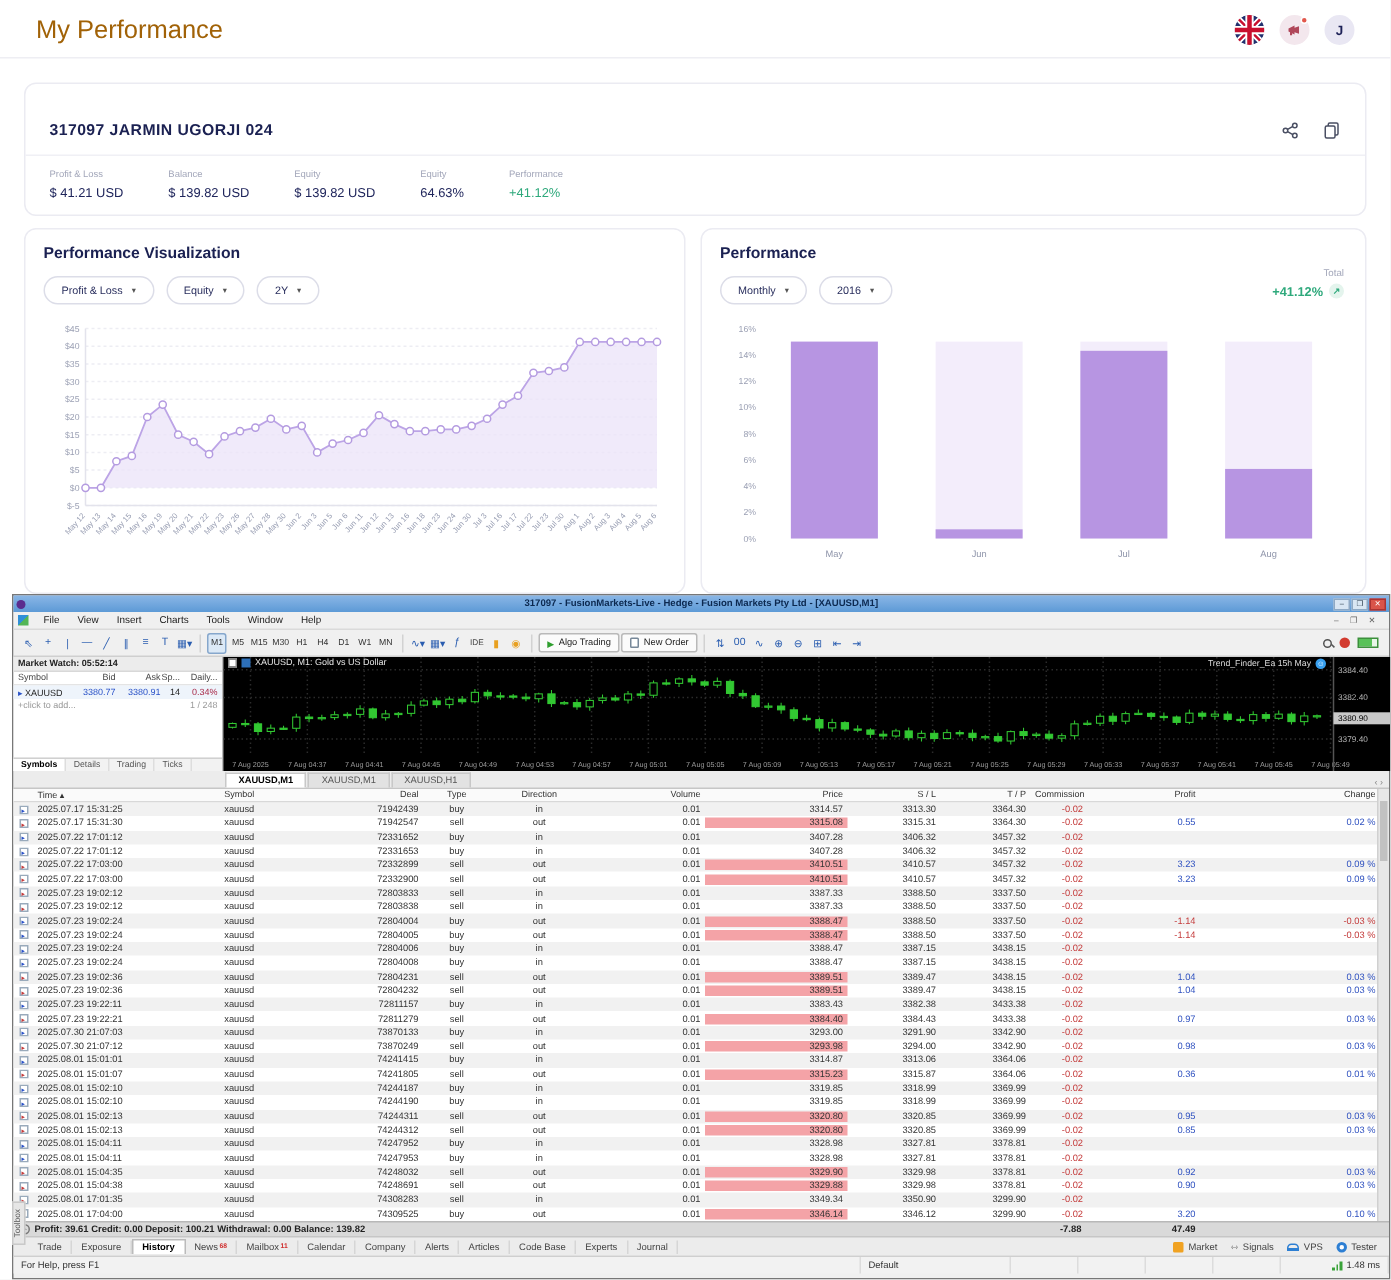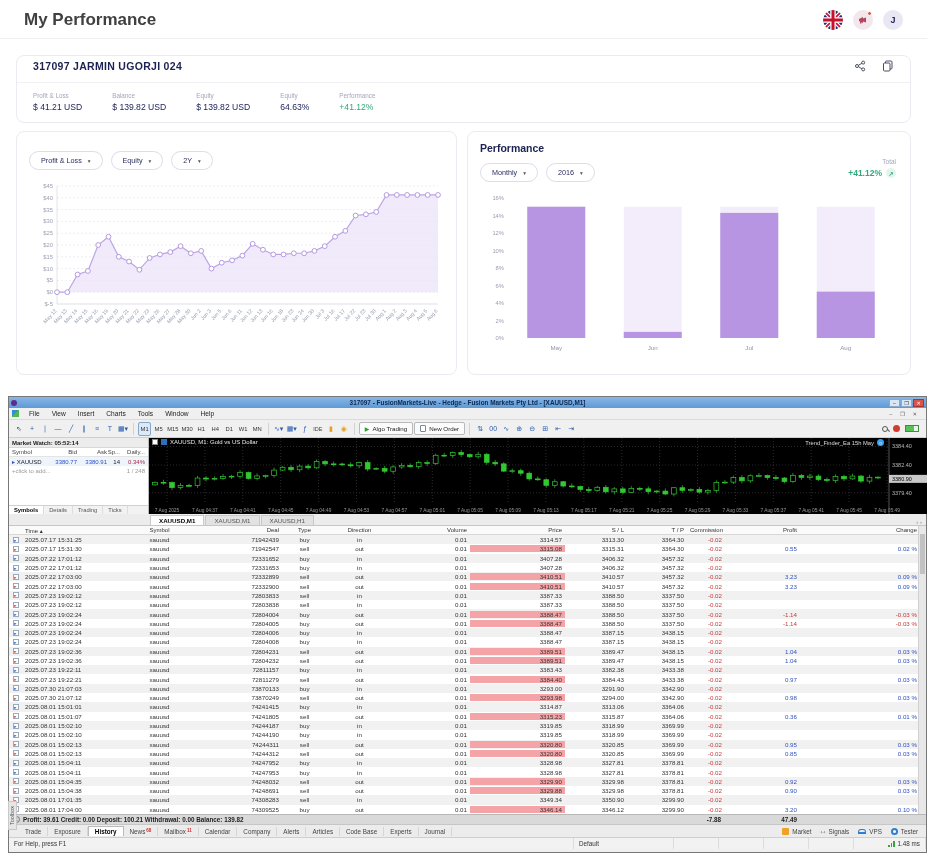--- a/index.html
+++ b/index.html
@@ -1,28 +1,28 @@
 <!DOCTYPE html>
 <html><head>
 <meta charset="utf-8">
 <style>
 *{box-sizing:border-box;margin:0;padding:0}
 body{width:927px;height:853px;position:relative;overflow:hidden;background:#fff;
   font-family:"Liberation Sans",sans-serif;color:#1d2157}
 
 .dash-header{display:flex;justify-content:space-between;align-items:center;padding:10px 24px 6px 24px}
-.dash-title{font-size:17px;font-weight:bold;color:#404040}
+.dash-title{font-size:17px;font-weight:normal;color:#a16207}
 .hdr-icons{display:flex;gap:10px;align-items:center}
 .circle-icon{width:20px;height:20px;border-radius:50%;display:flex;align-items:center;justify-content:center;position:relative;cursor:pointer}
 .flag-wrap{overflow:hidden}
 .bell-wrap{background:#f3e7ed}
 .bell-dot{position:absolute;top:1px;right:1px;width:5px;height:5px;border-radius:50%;background:#e2574c;border:1px solid #fff}
 .avatar{background:#e9e7f3;font-size:9px;font-weight:bold;color:#1d2157}
 .top-divider{border-bottom:1px solid #eeeef3;margin-top:2px}
-.account-card{margin:16px 16px 7px 16px;border:1px solid #ebebf2;border-radius:8px;padding:4px 16px 10px 16px}
+.account-card{margin:16px 16px 7px 16px;border:1px solid #ebebf2;border-radius:8px;padding:25px 16px 10px 16px}
 .acct-row{display:flex;justify-content:space-between;align-items:center}
 .acct-title{font-size:10.5px;font-weight:bold;letter-spacing:.3px;color:#1b2152}
 .acct-actions{display:flex;gap:16px;align-items:center}
 .acct-divider{border-top:1px solid #f0f0f5;margin:10px -16px 9px -16px}
 .stats{display:flex;gap:30px}
 .stat-label{font-size:6.3px;color:#a3a7ba}
 .stat-value{font-size:8.6px;font-weight:normal;color:#20265c;margin-top:3px}
 .stat-value.green{color:#2fa97c}
 .cards-row{display:flex;gap:10px;margin:8px 16px 0 16px}
 .card{border:1px solid #ebebf2;border-radius:8px;padding:10px 12px;position:relative}
@@ -198,20 +198,21 @@
         </div>
         <div>
           <div class="stat-label">Performance</div>
           <div class="stat-value green">+41.12%</div>
         </div>
       </div>
   </div>
 
   <div class="cards-row">
     <div class="card viz">
+      <div class="card-title">Performance Visualization</div>
       <div class="pills" id="viz-pills">
           <span class="pill">
             <span>Profit &amp; Loss</span>
             <span class="chev">▾</span>
           </span>
           <span class="pill">
             <span>Equity</span>
             <span class="chev">▾</span>
           </span>
           <span class="pill">

